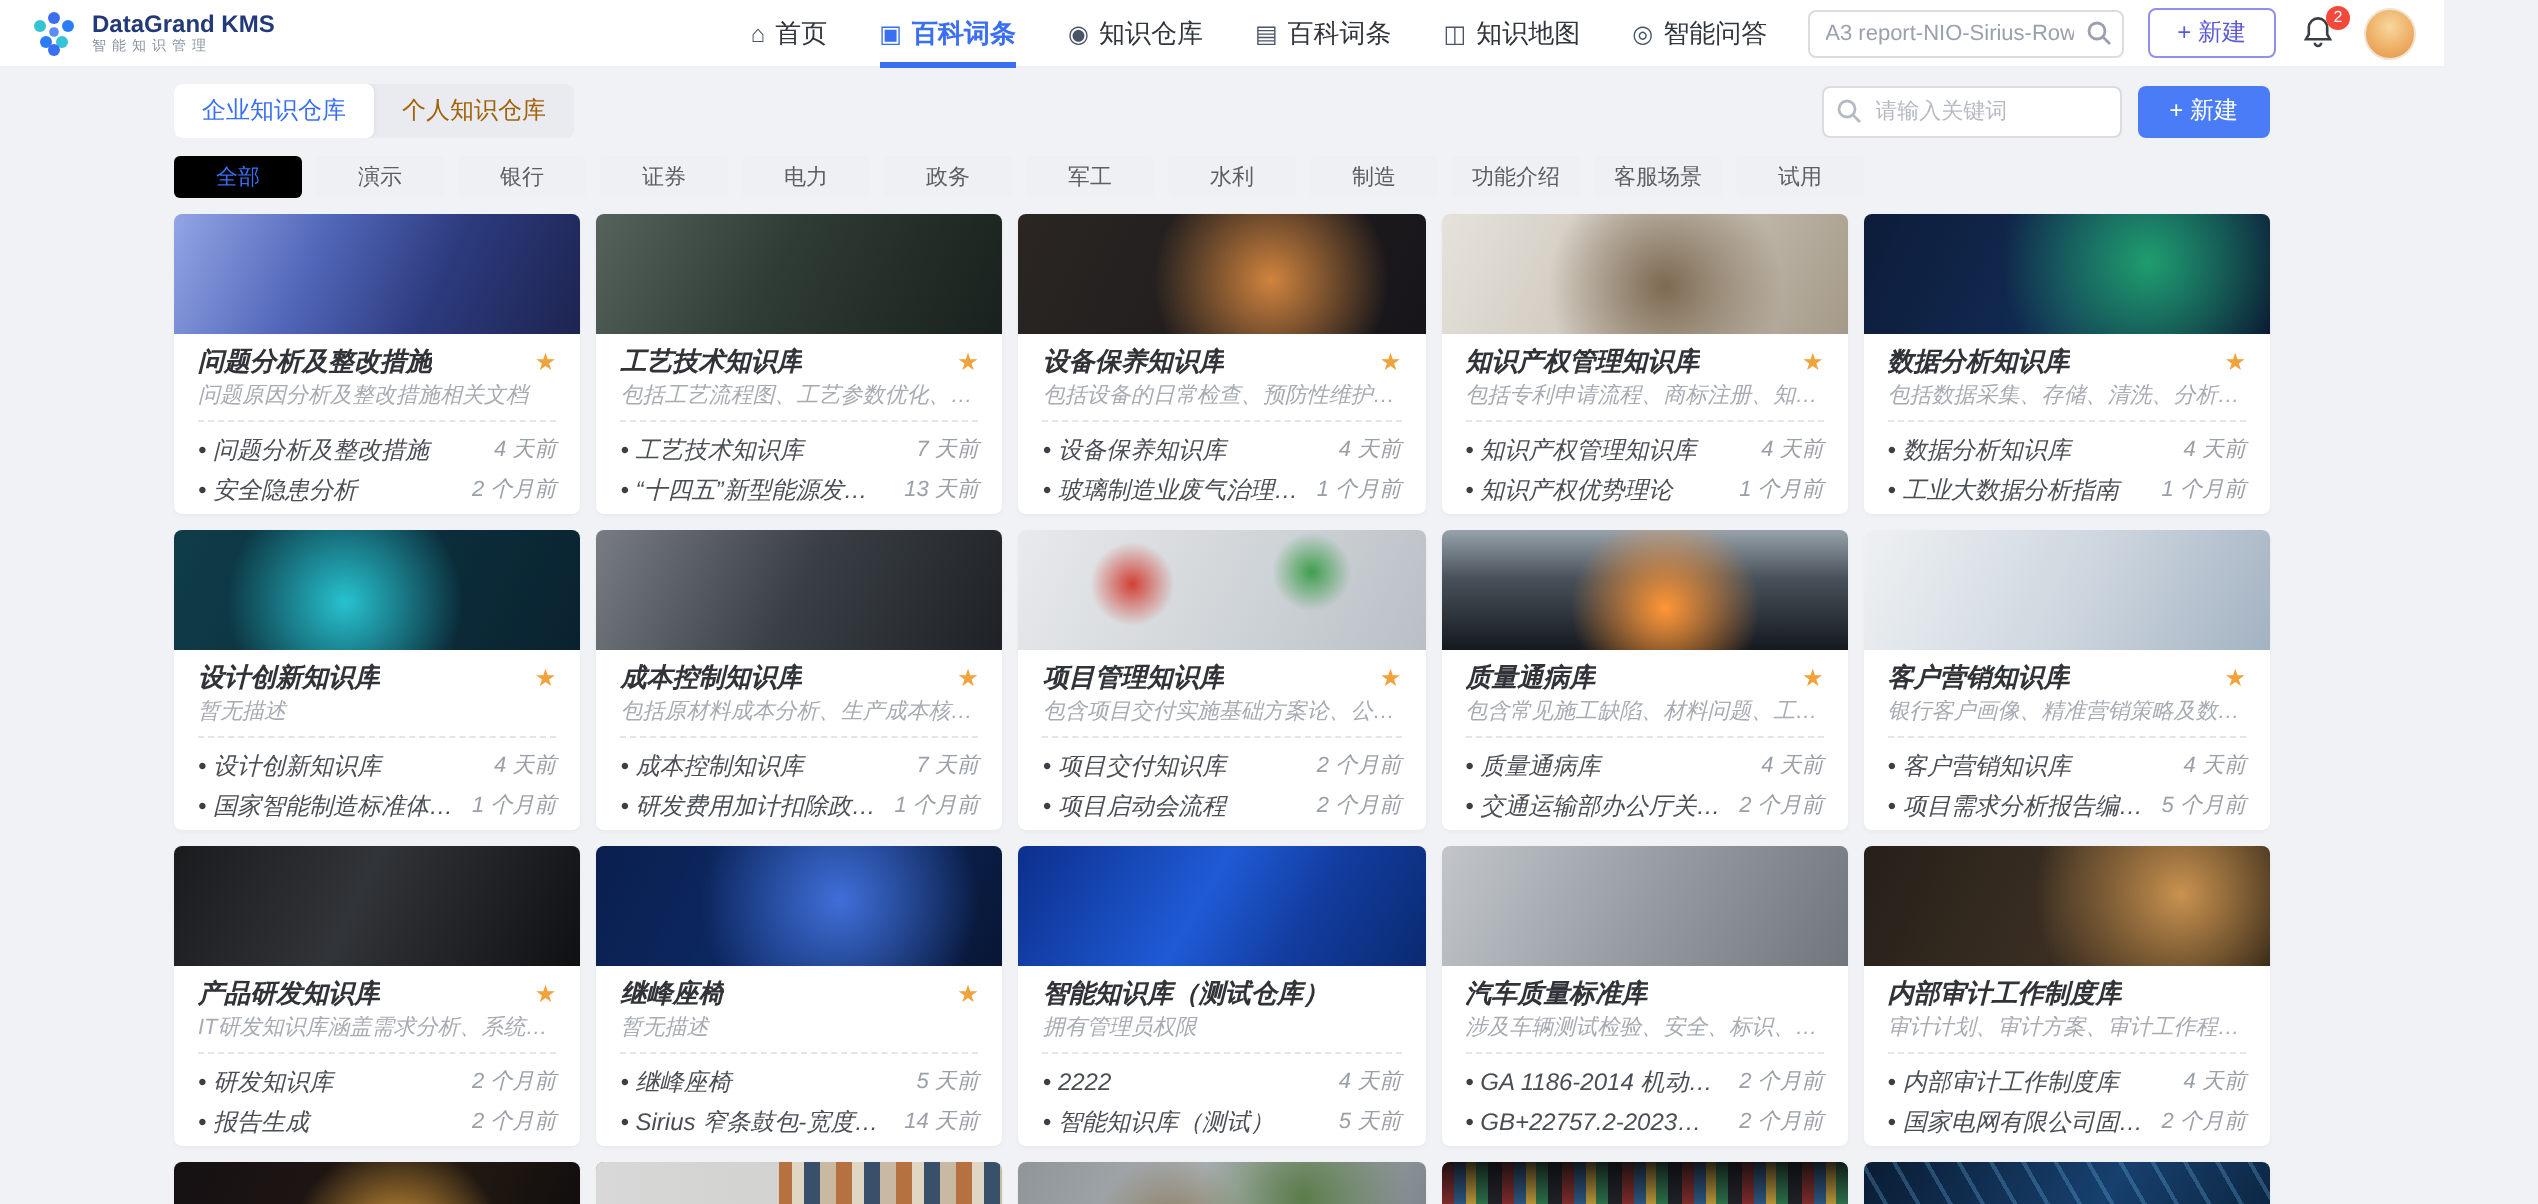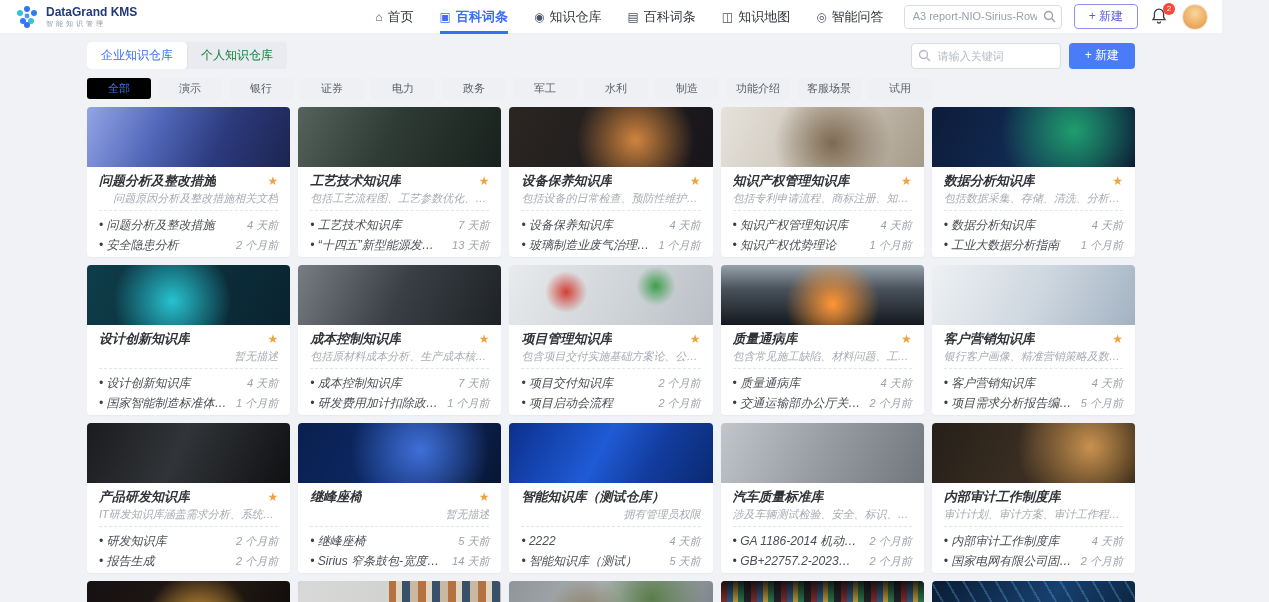--- a/index.html
+++ b/index.html
@@ -31,21 +31,21 @@
     background:#f5483b; color:#fff; font-size:8px; border-radius:7px; line-height:12px;
     text-align:center; padding:0 2px; }
   .avatar { width:26px; height:26px; border-radius:50%; cursor:pointer;
     background:radial-gradient(circle at 50% 35%,#f7d79e 0%,#eeb066 55%,#e0924a 100%);
     border:1px solid #f0e3cf; }
 
   
   .content { width:1048px; margin:0 auto; }
   .toolbar { margin-top:8px; display:flex; align-items:center; justify-content:space-between;gap:26px; }
   .tab-group { display:inline-flex; background:#e9ebf0; border-radius:4px; overflow:hidden; }
-  .tab { padding:5px 14px; font-size:12px; color:#15803d; cursor:pointer; border-radius:4px; }
+  .tab { padding:5px 14px; font-size:12px; color:#a16207; cursor:pointer; border-radius:4px; }
   .tab.active { background:#fff; color:#3a6ff2; box-shadow:0 0 3px rgba(0,0,0,.08); }
   .toolbar-right { display:flex; align-items:center; gap:8px; }
   .tsearch { position:relative; }
   .tsearch input { width:150px; height:26px; border:1px solid #d9dce3; border-radius:4px;
     font-size:11px; color:#444; padding:0 24px 0 26px; outline:none; background:#fff; }
   .tsearch input::placeholder { color:#b5bac4; }
   .tsearch .mag { position:absolute; left:7px; top:6px; }
   .btn-solid { height:26px; padding:0 16px; background:#4a7cf7; border:none; color:#fff;
     border-radius:4px; font-size:12px; cursor:pointer; }
 
@@ -57,21 +57,21 @@
   .grid { margin-top:8px; display:grid; grid-template-columns:repeat(5,1fr); gap:8px; }
   .card { background:#fff; border-radius:4px; overflow:hidden; height:150px; cursor:pointer;
     box-shadow:0 1px 2px rgba(30,40,60,.04); }
   .card-img { height:60px; width:100%; }
   .card-body { padding:6px 12px 0;font-style:italic; }
   .title-row { display:flex; align-items:center; justify-content:space-between; }
   .card-title { font-size:13px; font-weight:bold; color:#303338; line-height:16px;
     white-space:nowrap; overflow:hidden; text-overflow:ellipsis; }
   .star { color:#f0a23c; font-size:12px; line-height:16px; }
   .card-desc { margin-top:3px; font-size:11px; color:#a7abb3; line-height:13px; height:13px;
-    white-space:nowrap; overflow:hidden; text-overflow:ellipsis;text-align:right; }
+    white-space:nowrap; overflow:hidden; text-overflow:ellipsis; }
   .doc-list { margin-top:5px; border-top:1px dashed #e3e5ea; padding-top:4px; }
   .doc-row { display:flex; align-items:center; justify-content:space-between;
     line-height:20px; }
   .doc-name { font-size:12px; color:#4a4e55; white-space:nowrap; overflow:hidden;
     text-overflow:ellipsis; flex:1; }
   .doc-name::before { content:"• "; color:#3a3f46; }
   .doc-time { font-size:11px; color:#9ba0a8; margin-left:8px; white-space:nowrap; }
 </style>
 </head>
 <body>

